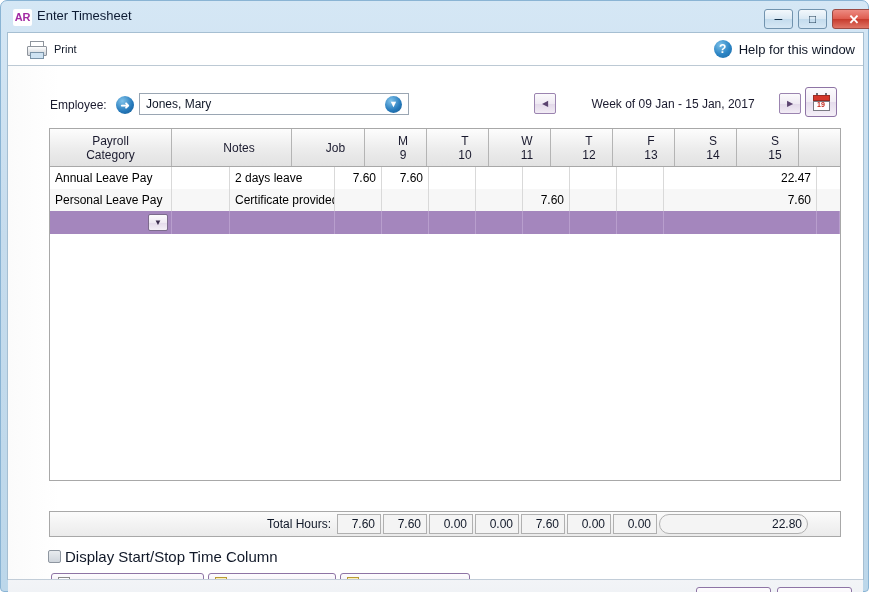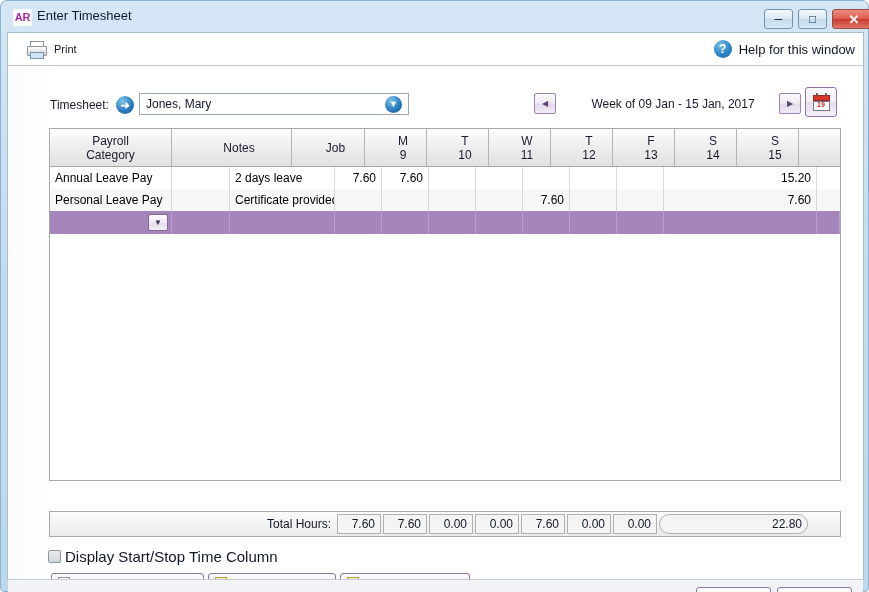--- a/index.html
+++ b/index.html
@@ -453,21 +453,21 @@
         </div>
         <div id="help-link">
           <span class="help-icon">?</span>
           <span id="help-label">Help for this window</span>
         </div>
       </div>
 
       <div id="panel">
 
         <div id="employee-row">
-          <div id="employee-label">Timesheet:</div>
+          <div id="employee-label">Employee:</div>
           <div id="employee-drill">➜</div>
           <div id="employee-input">
             <span>Jones, Mary</span>
             <span id="employee-dropdown">▼</span>
           </div>
 
           <div id="prev-week">
             <span>◀</span>
           </div>
           <div id="week-label">Week of 09 Jan - 15 Jan, 2017</div>
@@ -534,21 +534,21 @@
                 <div class="gcell" style="width: 122px; flex: 0 0 122px;">Annual Leave Pay</div>
                 <div class="gcell" style="width: 58px; flex: 0 0 58px;"></div>
                 <div class="gcell" style="width: 105px; flex: 0 0 105px;">2 days leave</div>
                 <div class="gcell num" style="width: 47px; flex: 0 0 47px;">7.60</div>
                 <div class="gcell num" style="width: 47px; flex: 0 0 47px;">7.60</div>
                 <div class="gcell num" style="width: 47px; flex: 0 0 47px;"></div>
                 <div class="gcell num" style="width: 47px; flex: 0 0 47px;"></div>
                 <div class="gcell num" style="width: 47px; flex: 0 0 47px;"></div>
                 <div class="gcell num" style="width: 47px; flex: 0 0 47px;"></div>
                 <div class="gcell num" style="width: 47px; flex: 0 0 47px;"></div>
-                <div class="gcell num" style="width: 153px; flex: 0 0 153px;">15.20</div>
+                <div class="gcell num" style="width: 153px; flex: 0 0 153px;">22.47</div>
                 <div class="gcell" style="width: 23px; flex: 0 0 23px;"></div>
               </div>
               <div class="grow even">
                 <div class="gcell" style="width: 122px; flex: 0 0 122px;">Personal Leave Pay</div>
                 <div class="gcell" style="width: 58px; flex: 0 0 58px;"></div>
                 <div class="gcell" style="width: 105px; flex: 0 0 105px;">Certificate provided</div>
                 <div class="gcell num" style="width: 47px; flex: 0 0 47px;"></div>
                 <div class="gcell num" style="width: 47px; flex: 0 0 47px;"></div>
                 <div class="gcell num" style="width: 47px; flex: 0 0 47px;"></div>
                 <div class="gcell num" style="width: 47px; flex: 0 0 47px;"></div>

